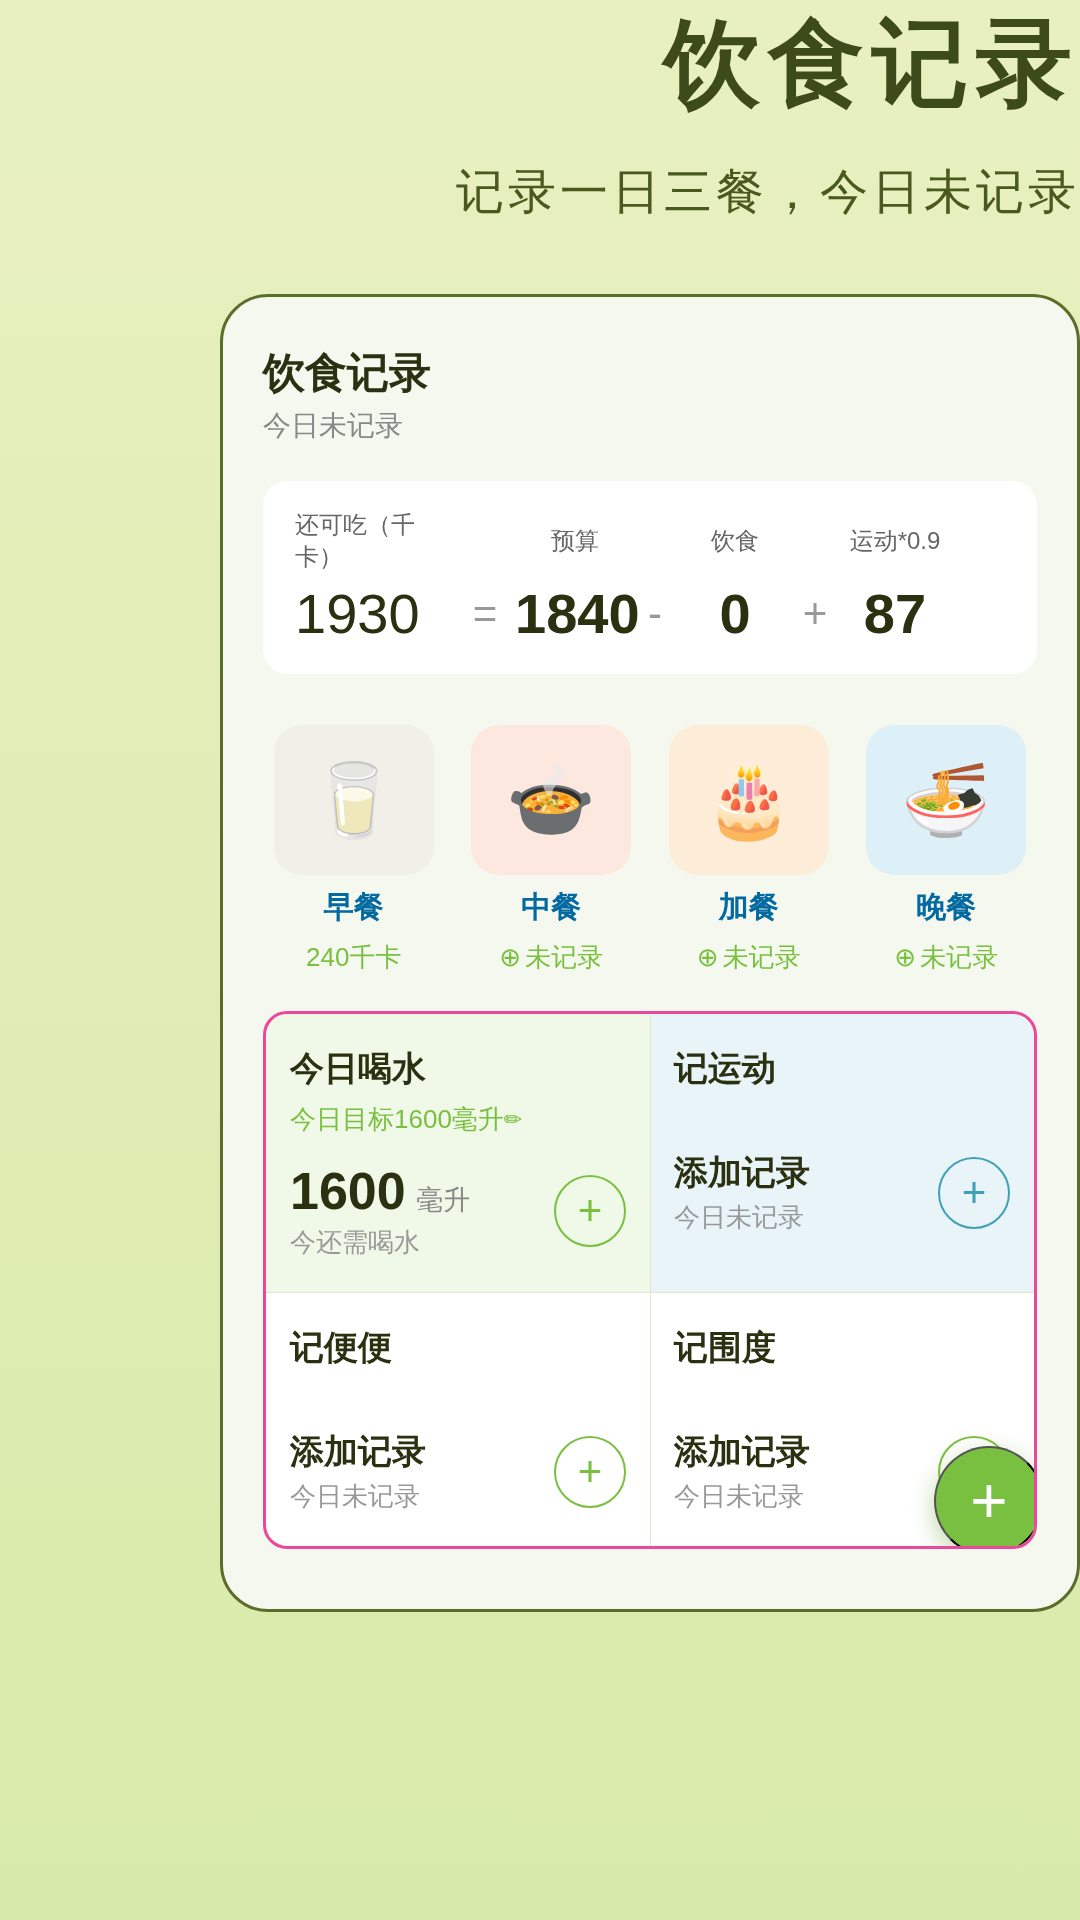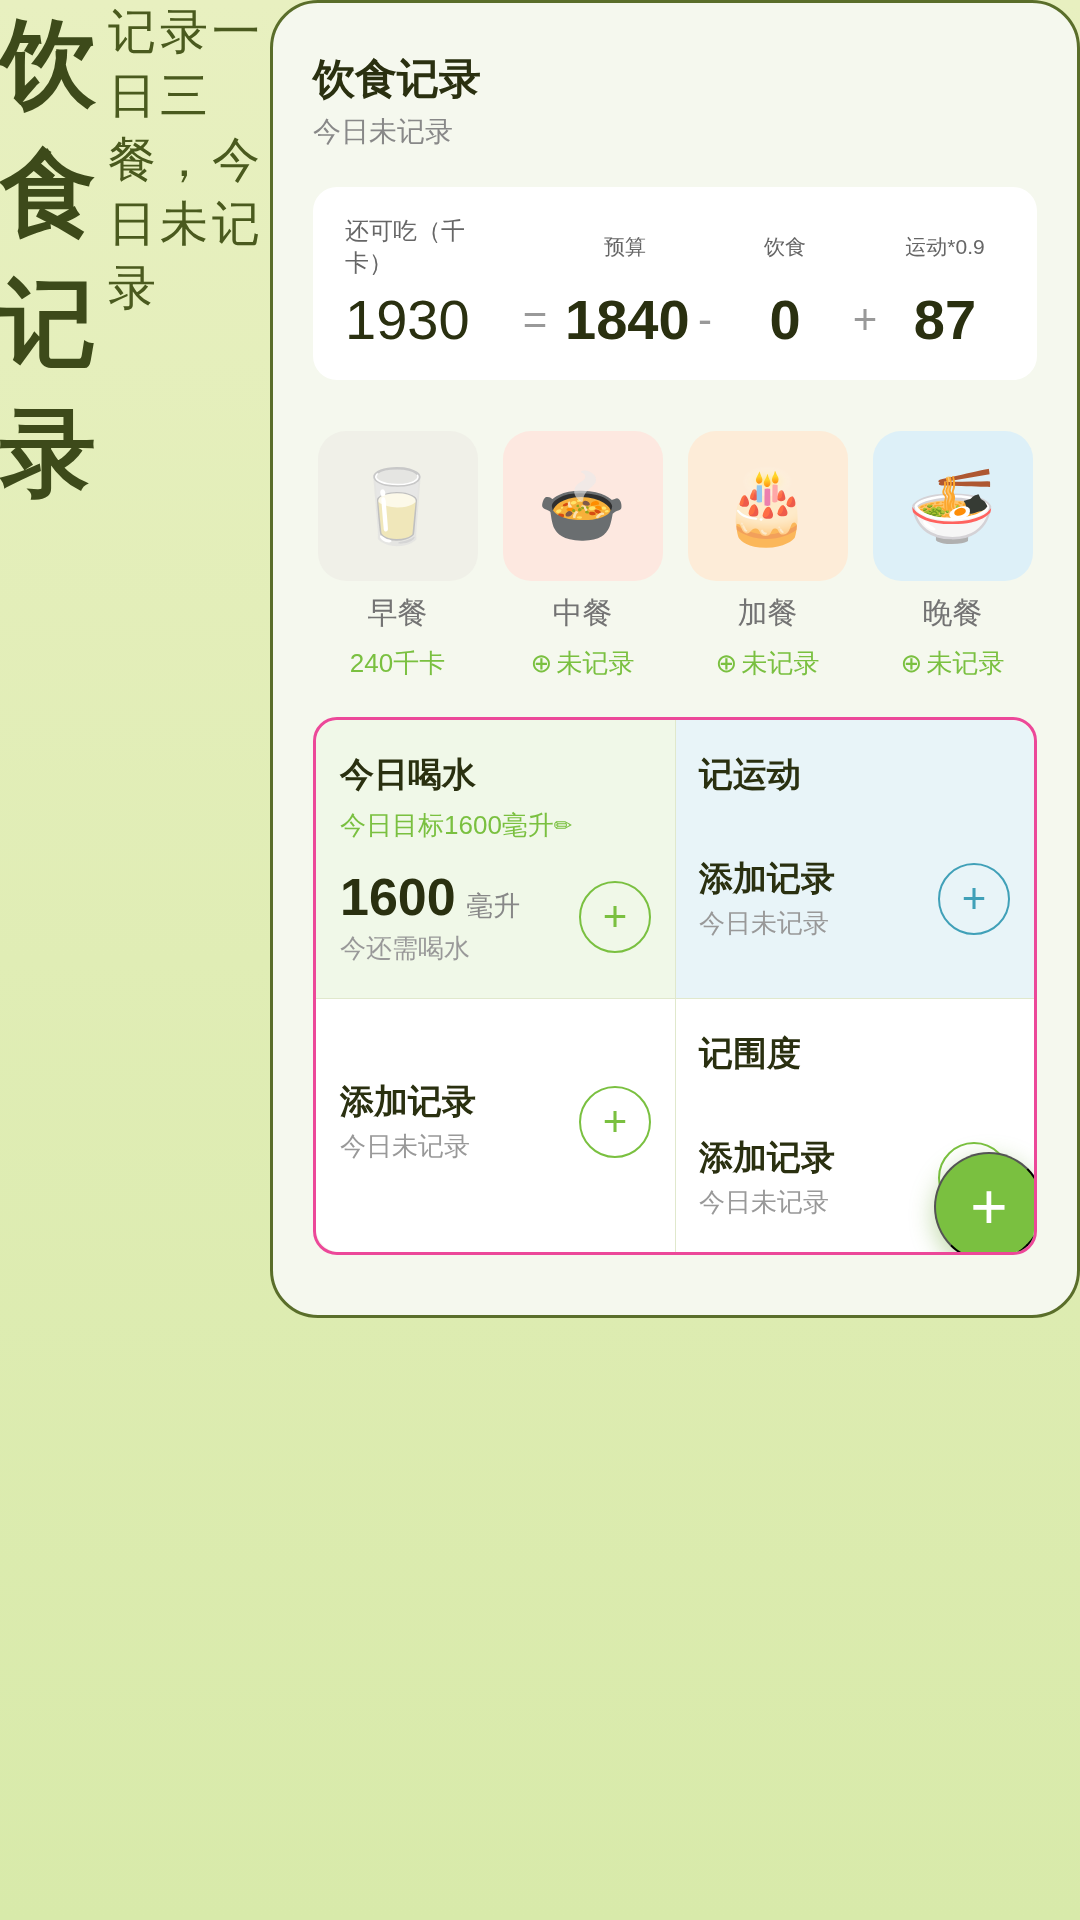--- a/index.html
+++ b/index.html
@@ -12,22 +12,22 @@
       display: flex;
       flex-direction: column;
       align-items: center;
     }
 
     .page-bg {
       width: 100%;
       min-height: 1920px;
       background: linear-gradient(180deg, #e8f0c0 0%, #d8eaaa 100%);
       display: flex;
-      flex-direction: row;
-      align-items: flex-start;
+      flex-direction: column;
+      align-items: flex-end;
     }
 
     .main-title {
       font-size: 96px;
       font-weight: 700;
       color: #3d4a1a;
       letter-spacing: 8px;
       margin-bottom: 30px;
     }
 
@@ -78,21 +78,21 @@
     }
     .calorie-label-main {
       font-size: 24px;
       color: #666;
       width: 160px;
     }
     .calorie-label-spacer {
       width: 60px;
     }
     .calorie-label-item {
-      font-size: 21px;
+      font-size: 24px;
       color: #666;
       width: 120px;
       text-align: center;
     }
     .calorie-label-op {
       font-size: 24px;
       color: #666;
       width: 40px;
       text-align: center;
     }
@@ -149,22 +149,22 @@
       justify-content: center;
       font-size: 72px;
     }
     .meal-icon-box.breakfast { background: #f0f0e8; }
     .meal-icon-box.lunch { background: #fde8e0; }
     .meal-icon-box.snack { background: #fdecd8; }
     .meal-icon-box.dinner { background: #ddf0f8; }
 
     .meal-name {
       font-size: 30px;
-      color: #737373;
-      font-weight: 400;
+      color: #0369a1;
+      font-weight: 700;
     }
     .meal-cal {
       font-size: 26px;
       color: #7ac040;
       font-weight: 500;
     }
     .meal-unrecorded {
       font-size: 26px;
       color: #7ac040;
       display: flex;
@@ -421,20 +421,21 @@
               <div class="record-add-title">添加记录</div>
               <div class="record-add-desc">今日未记录</div>
             </div>
             <button class="add-circle-btn-teal">+</button>
           </div>
         </div>
 
         <div class="info-grid-inner-divider-h"></div>
 
         <div class="info-cell stool">
+          <div class="info-cell-title">记便便</div>
           <div style="height:48px;"></div>
           <div class="info-cell-value-row">
             <div>
               <div class="record-add-title">添加记录</div>
               <div class="record-add-desc">今日未记录</div>
             </div>
             <button class="add-circle-btn">+</button>
           </div>
         </div>
 

